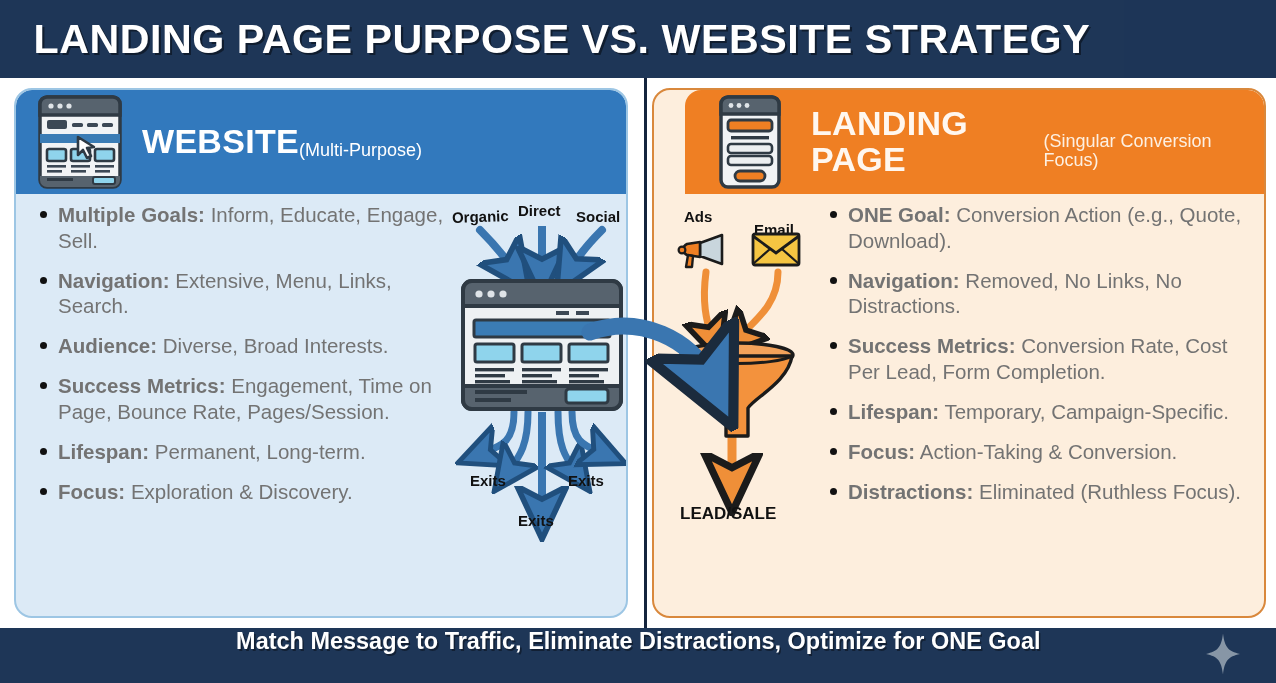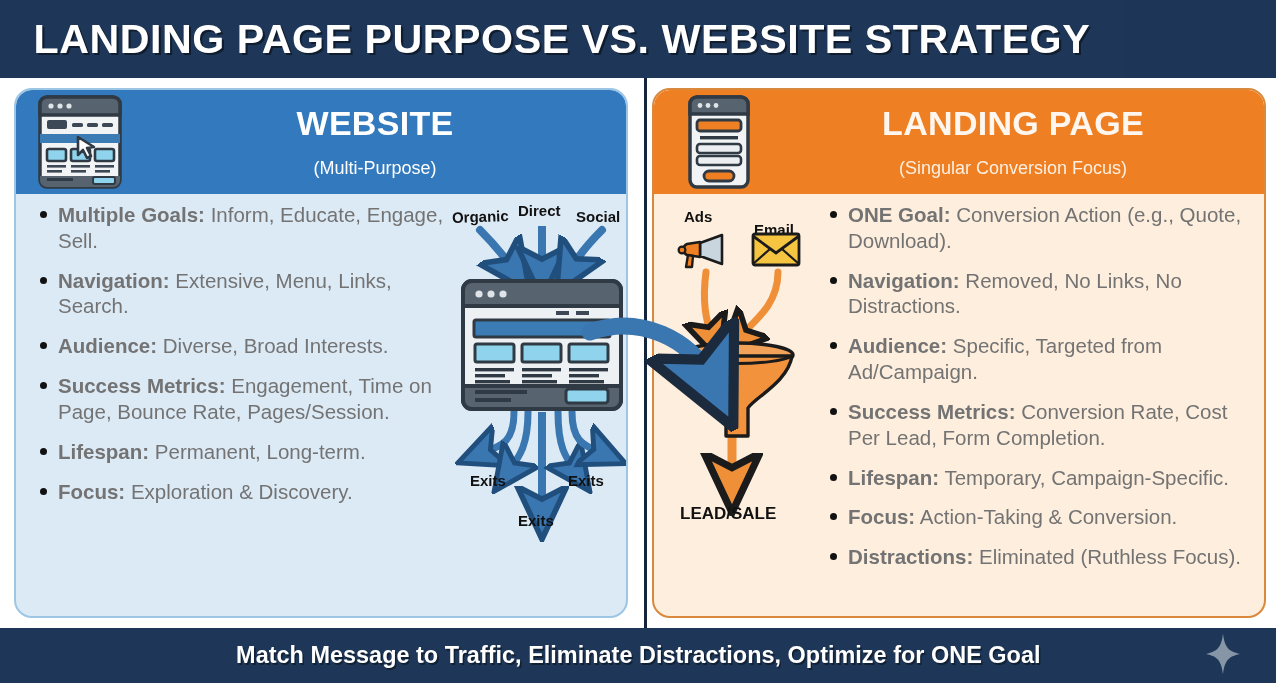--- a/index.html
+++ b/index.html
@@ -42,32 +42,32 @@
   .panel{
     position:absolute;top:10px;border-radius:18px;overflow:hidden;
     box-sizing:border-box;
   }
   .panel-left{
     left:14px;width:614px;height:530px;
     border:2px solid #9dc6e4;background:#dceaf6;
   }
   .panel-right{
     left:652px;width:614px;height:530px;
-    border:2px solid #d9883c;background:#fdeedd;
+    border:2px solid #d9883c;background:#fdeedd;padding-left:31px;
   }
 
   .panel-head{
     height:104px;display:flex;align-items:center;gap:16px;
     padding:0 18px;box-sizing:border-box;
     border-radius:16px 16px 0 0;
   }
   .head-blue{background:#3279bd;}
   .head-orange{background:#ef7f23;}
 
-  .head-text{display:flex;flex-direction:column;align-items:center;flex:1;line-height:1.05;}
+  .head-text{display:flex;flex-direction:row;align-items:center;flex:1;line-height:1.05;}
   .head-title{
     color:#ffffff;font-size:34px;font-weight:bold;letter-spacing:.3px;
   }
   .head-sub{
     color:#ffffff;font-size:18px;font-weight:normal;margin-top:17px;
   }
   .head-sub-orange{color:#fdf0e2;}
   .head-title-orange{color:#fff7ef;}
 
   
@@ -100,21 +100,21 @@
     white-space:nowrap;
   }
   .lbl-big{font-size:17px;}
 
   .site-mock{position:absolute;}
   svg{overflow:visible;}
 
   
   .footer{
     position:absolute;left:0;top:628px;width:1276px;height:55px;
-    background:#1e3657;display:flex;align-items:center;justify-content:center;
+    background:#1e3657;display:flex;align-items:flex-start;justify-content:center;
   }
   .footer .ftext{
     color:#ffffff;font-size:23px;font-weight:bold;
     text-shadow:1.5px 1.5px 0 rgba(0,0,0,.4);
     transform:scaleX(1.02);
   }
   .spark{position:absolute;right:36px;top:50%;transform:translateY(-50%);}
 </style>
 </head>
 <body>
@@ -247,21 +247,20 @@
       </span>
       <span class="head-text">
         <span class="head-title head-title-orange">LANDING PAGE</span>
         <span class="head-sub head-sub-orange">(Singular Conversion Focus)</span>
       </span>
     </div>
 
     <ul class="bullets right">
       <li><b>ONE Goal:</b><span> Conversion Action (e.g., Quote, Download).</span></li>
       <li><b>Navigation:</b><span> Removed, No Links, No Distractions.</span></li>
-      <li><b>Audience:</b><span> Specific, Targeted from Ad/Campaign.</span></li>
       <li><b>Success Metrics:</b><span> Conversion Rate, Cost Per Lead, Form Completion.</span></li>
       <li><b>Lifespan:</b><span> Temporary, Campaign-Specific.</span></li>
       <li><b>Focus:</b><span> Action-Taking &amp; Conversion.</span></li>
       <li><b>Distractions:</b><span> Eliminated (Ruthless Focus).</span></li>
     </ul>
 
     <div class="diagram diagram-right">
       <div class="lbl" style="left:22px;top:14px;">Ads</div>
       <div class="lbl" style="left:92px;top:14px;margin-top:13px;">Email</div>
 

